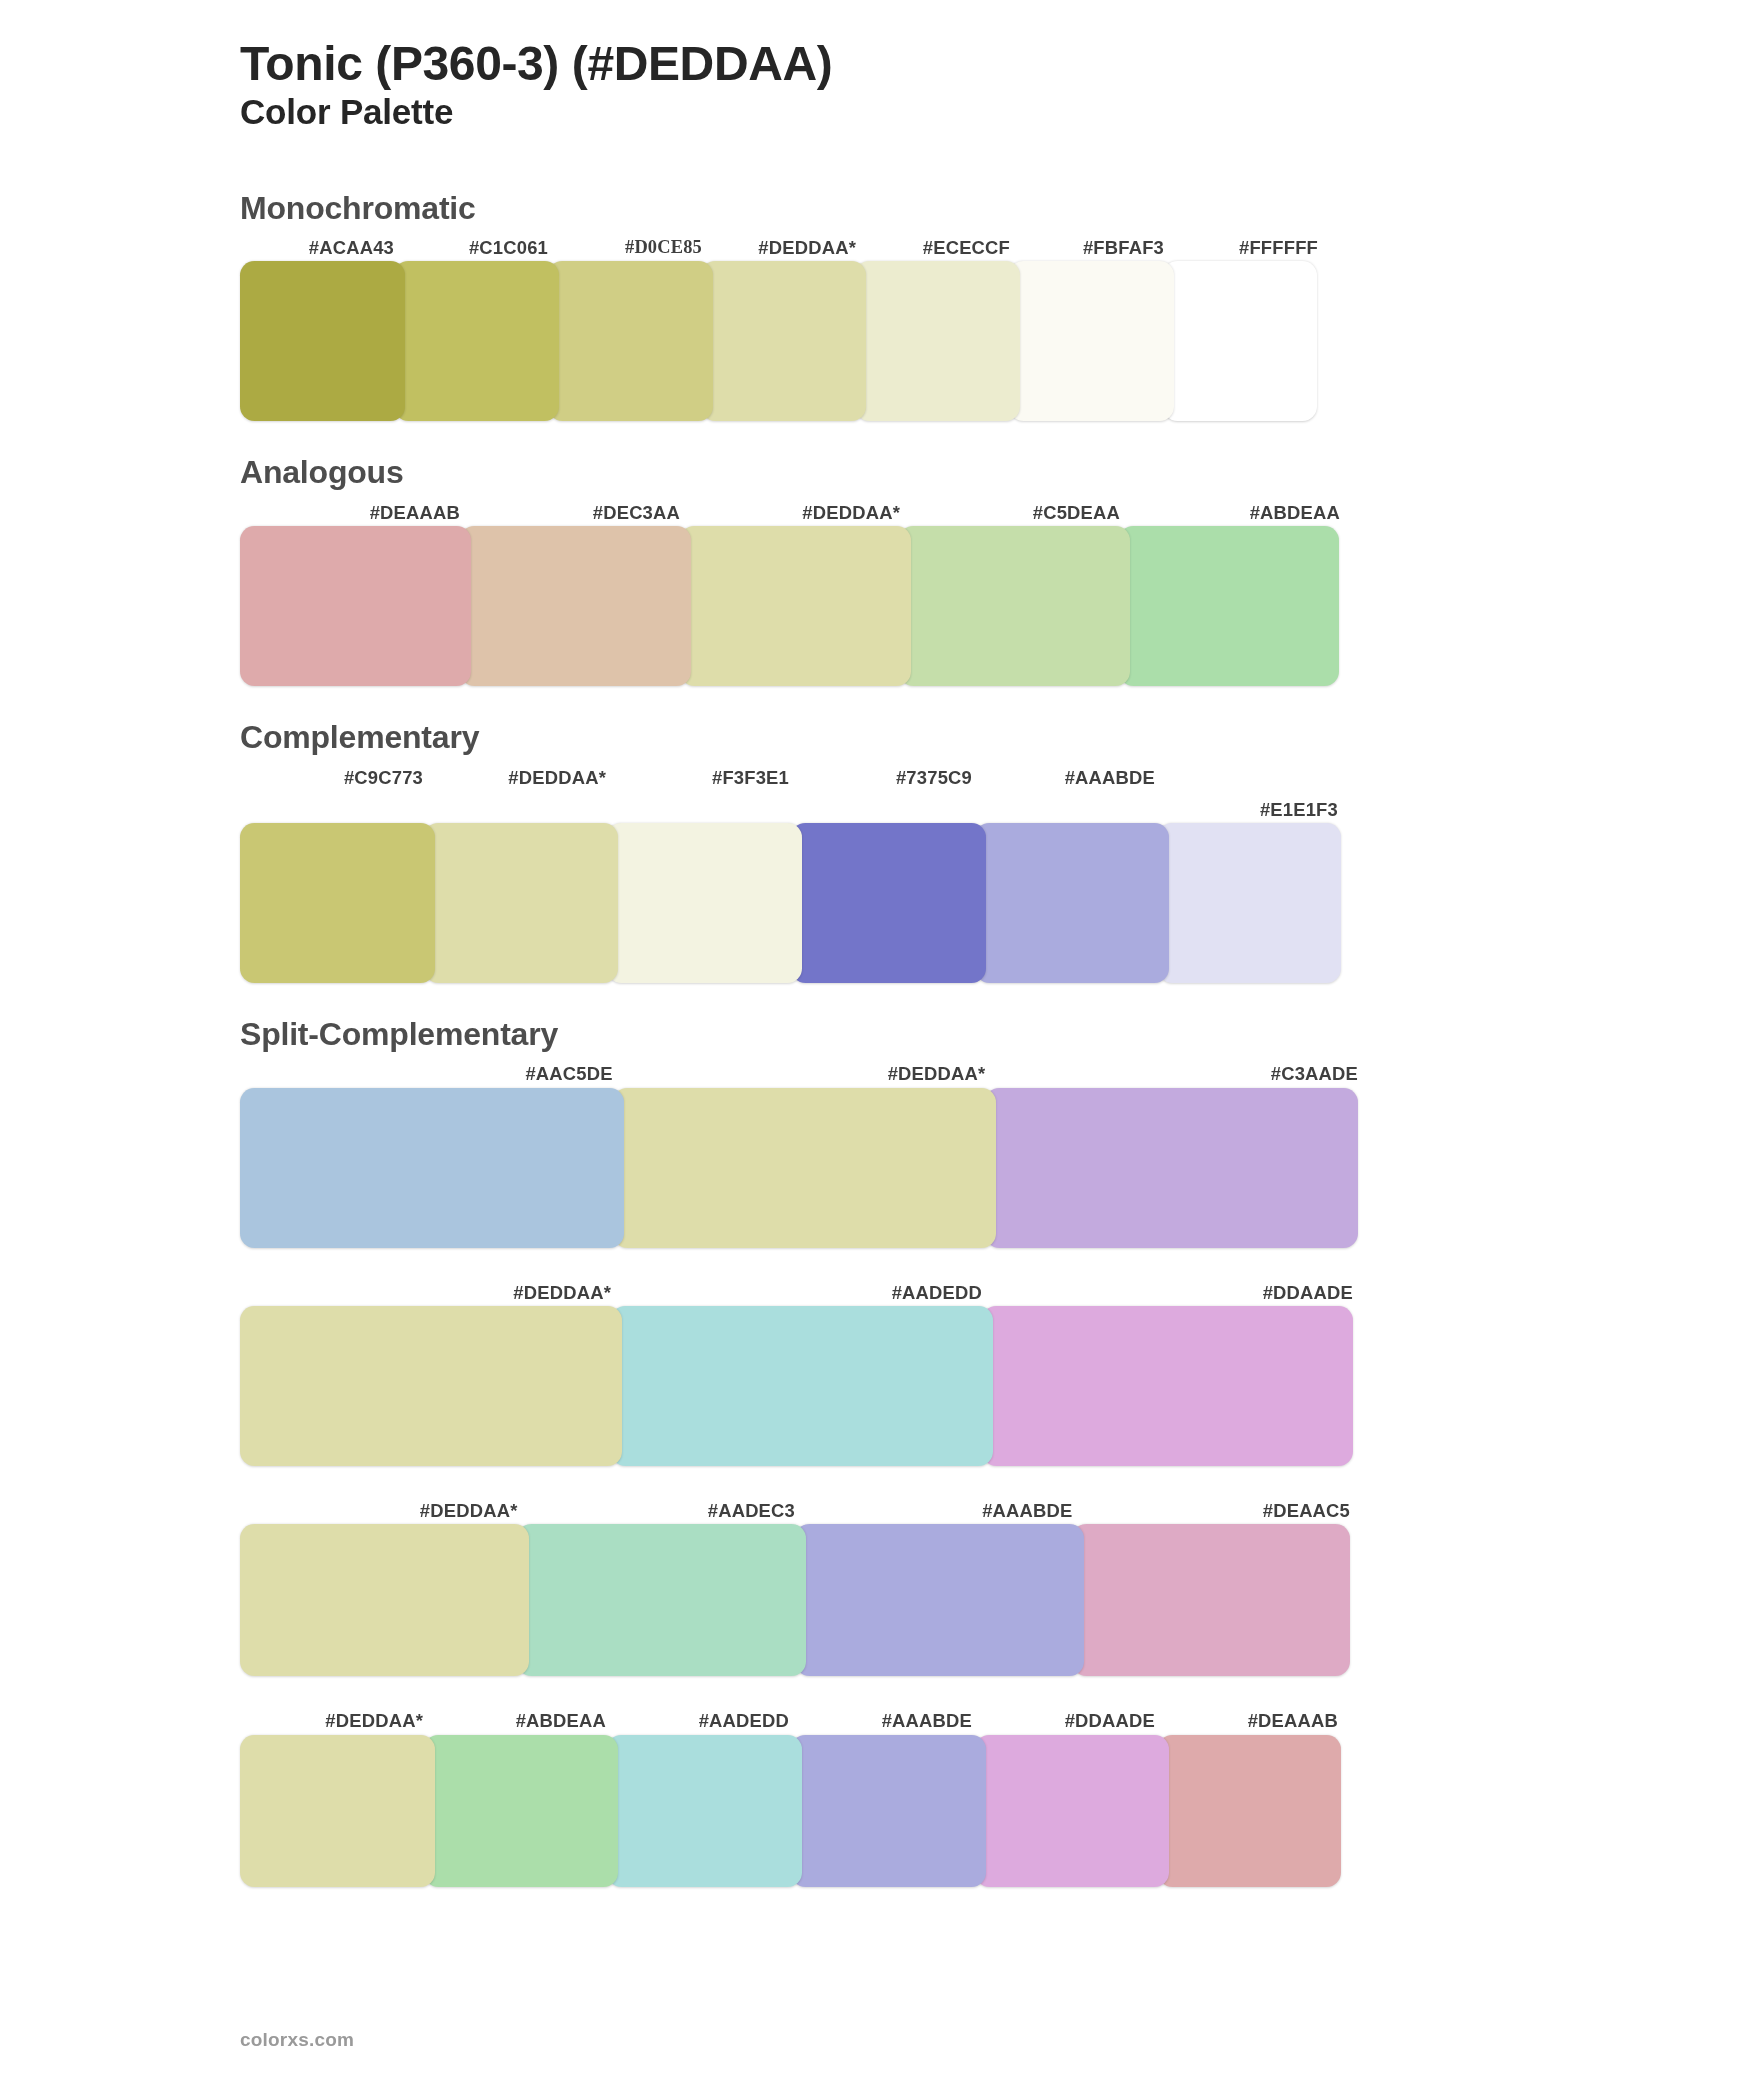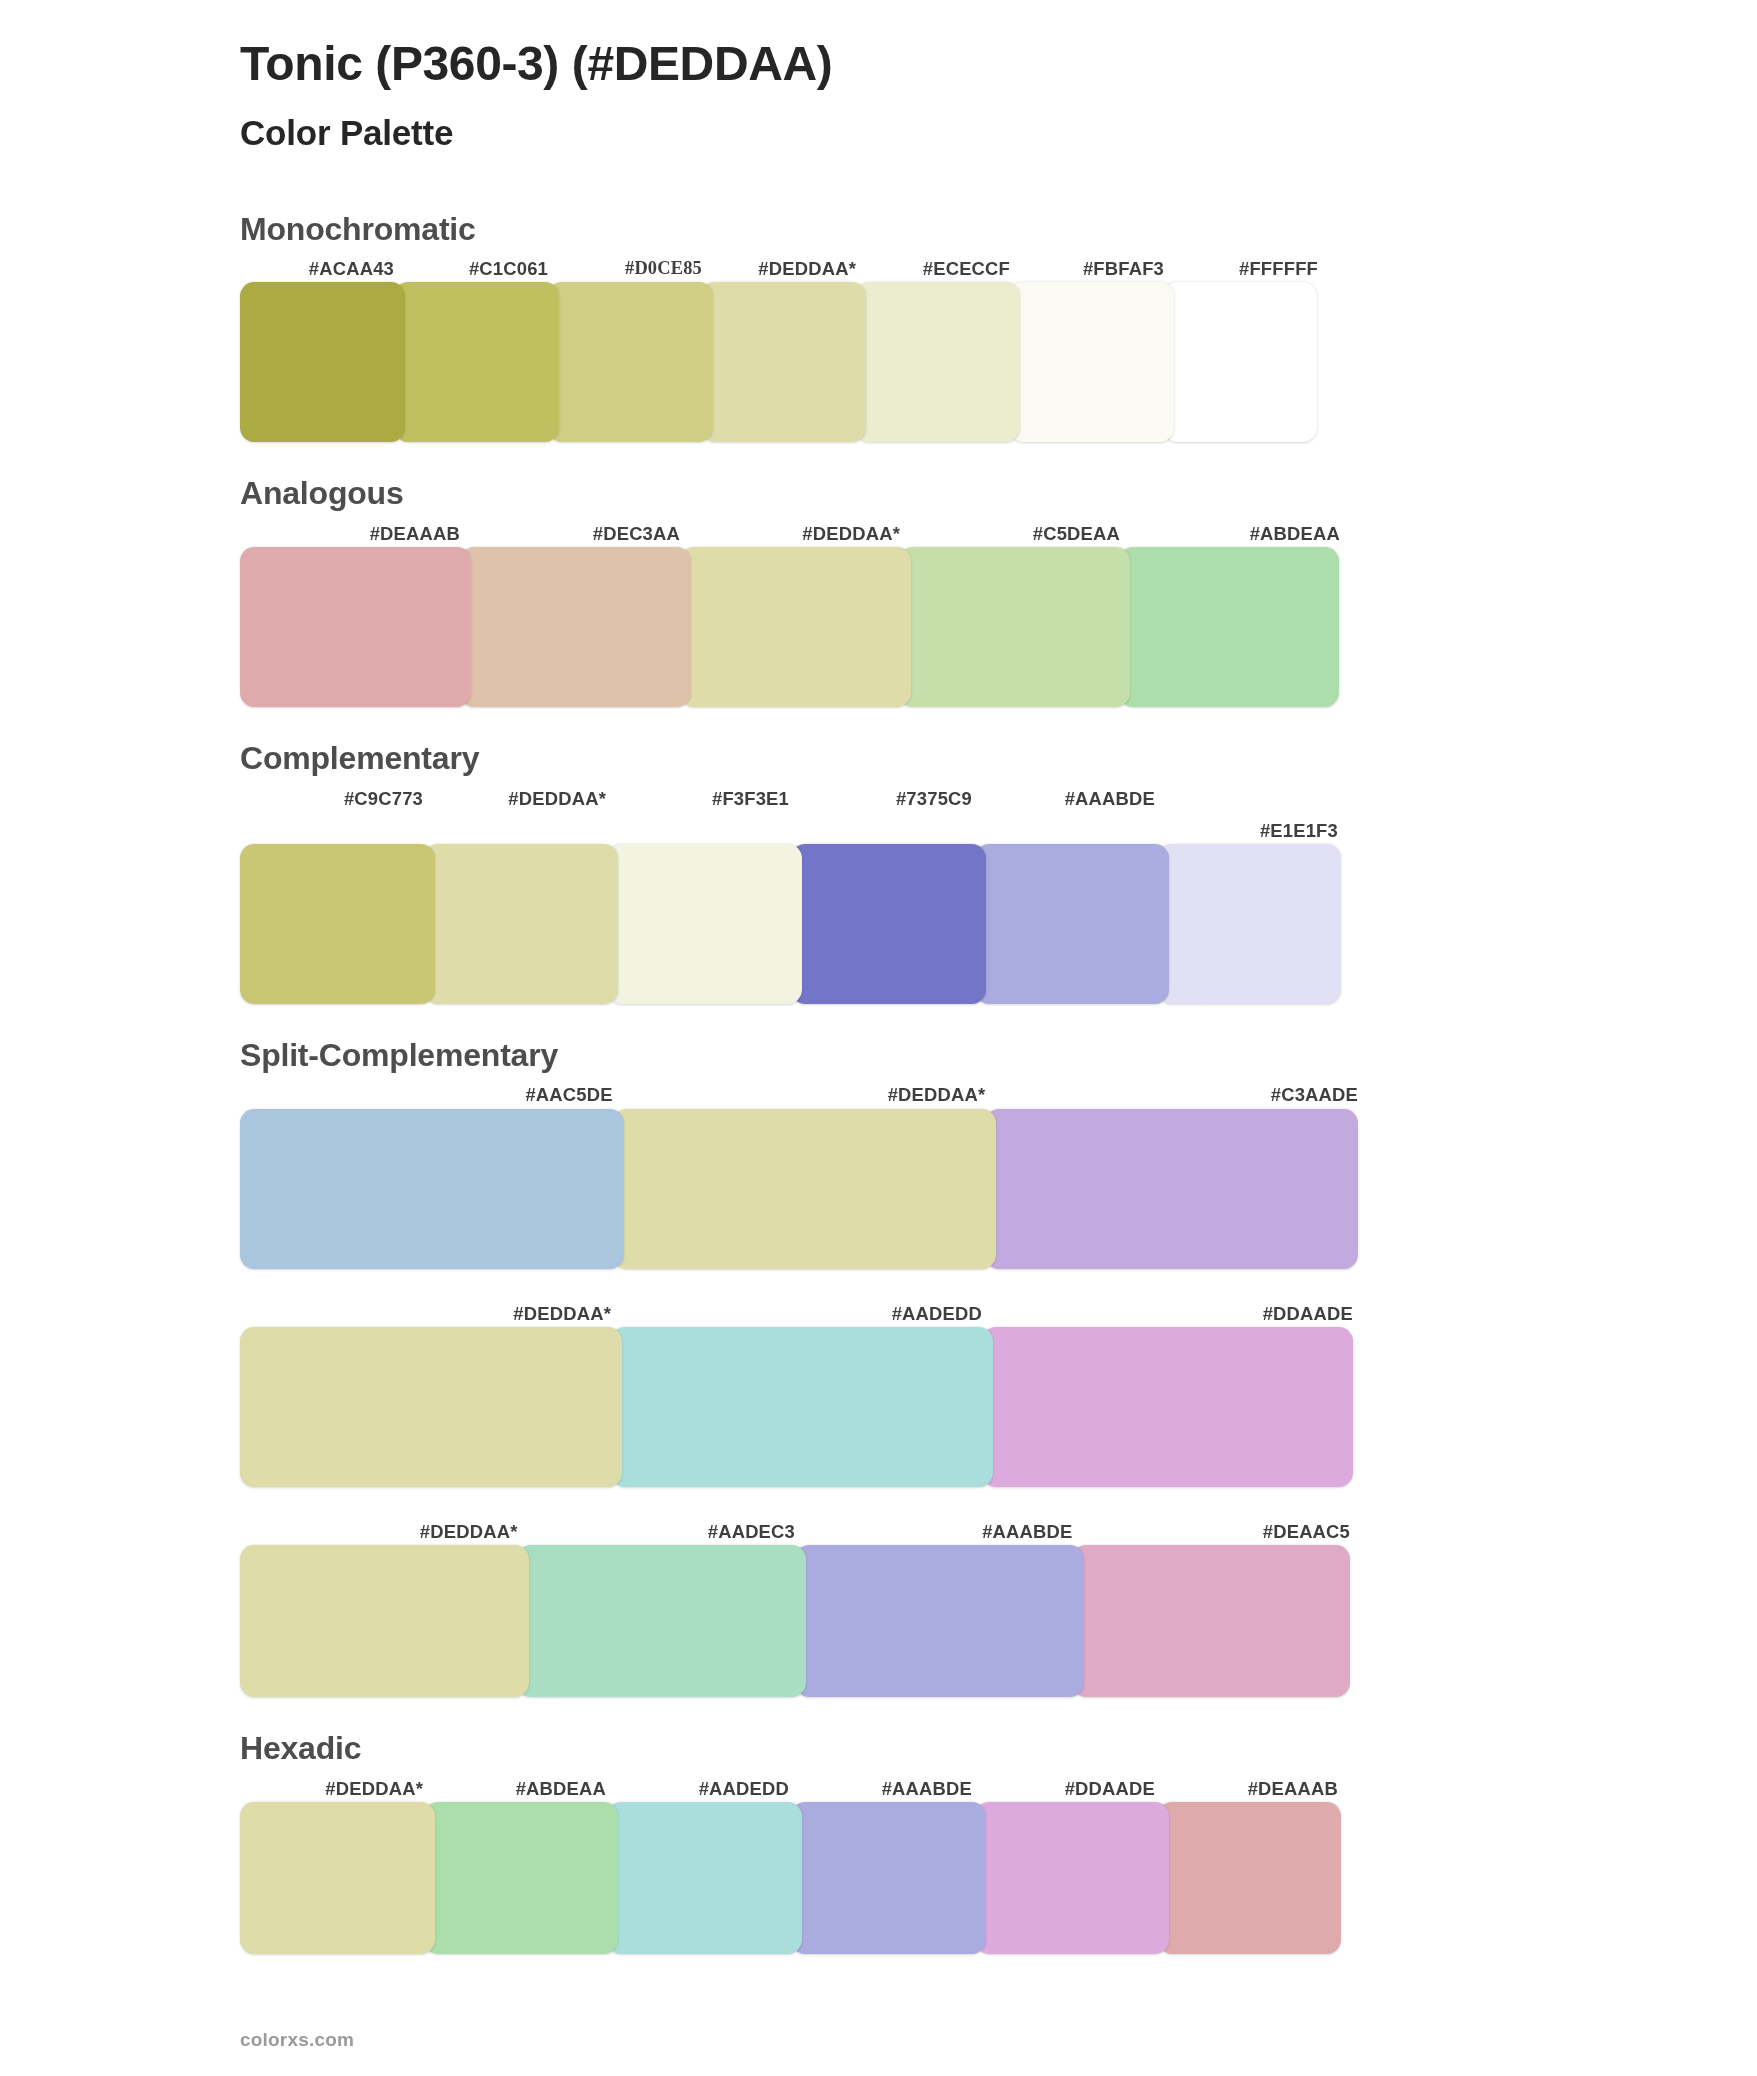--- a/index.html
+++ b/index.html
@@ -32,21 +32,20 @@
     line-height: 1.12;
     margin-top: 8px;
   }
 
   .page-subtitle {
     font-size: 35px;
     font-weight: bold;
     color: #262626;
     letter-spacing: -0.2px;
     line-height: 1.2;
-    margin-top: 21px;
   }
 
   
   .sections {
     margin-top: 58px;
   }
 
   .section {
     margin-bottom: 34px;
   }
@@ -212,21 +211,20 @@
           <div class="swatch-label" style="width: 278px;">#DEAAC5</div>
         </div>
         <div class="swatch-row row-h-190" style="width: 1110px;">
           <div class="swatch" title="#DEDDAA" style="width: 289px; margin-right: -11.2px; height: 152px; background: rgb(222, 221, 170);"></div>
           <div class="swatch" title="#AADEC3" style="width: 289px; margin-right: -11.2px; height: 152px; background: rgb(170, 222, 195);"></div>
           <div class="swatch" title="#AAABDE" style="width: 289px; margin-right: -11.2px; height: 152px; background: rgb(170, 171, 222);"></div>
           <div class="swatch" title="#DEAAC5" style="width: 278px; margin-right: 0px; height: 152px; background: rgb(222, 170, 197);"></div>
         </div>
       </div>
       <div class="section">
-        <div class="section-heading">Hexadic</div>
         <div class="swatch-labels" style="width: 1101px;">
           <div class="swatch-label" style="width: 183px;">#DEDDAA*</div>
           <div class="swatch-label" style="width: 183px;">#ABDEAA</div>
           <div class="swatch-label" style="width: 183px;">#AADEDD</div>
           <div class="swatch-label" style="width: 183px;">#AAABDE</div>
           <div class="swatch-label" style="width: 183px;">#DDAADE</div>
           <div class="swatch-label" style="width: 183px;">#DEAAAB</div>
         </div>
         <div class="swatch-row row-h-190" style="width: 1101px;">
           <div class="swatch" title="#DEDDAA" style="width: 195px; margin-right: -11.2px; height: 152px; background: rgb(222, 221, 170);"></div>

